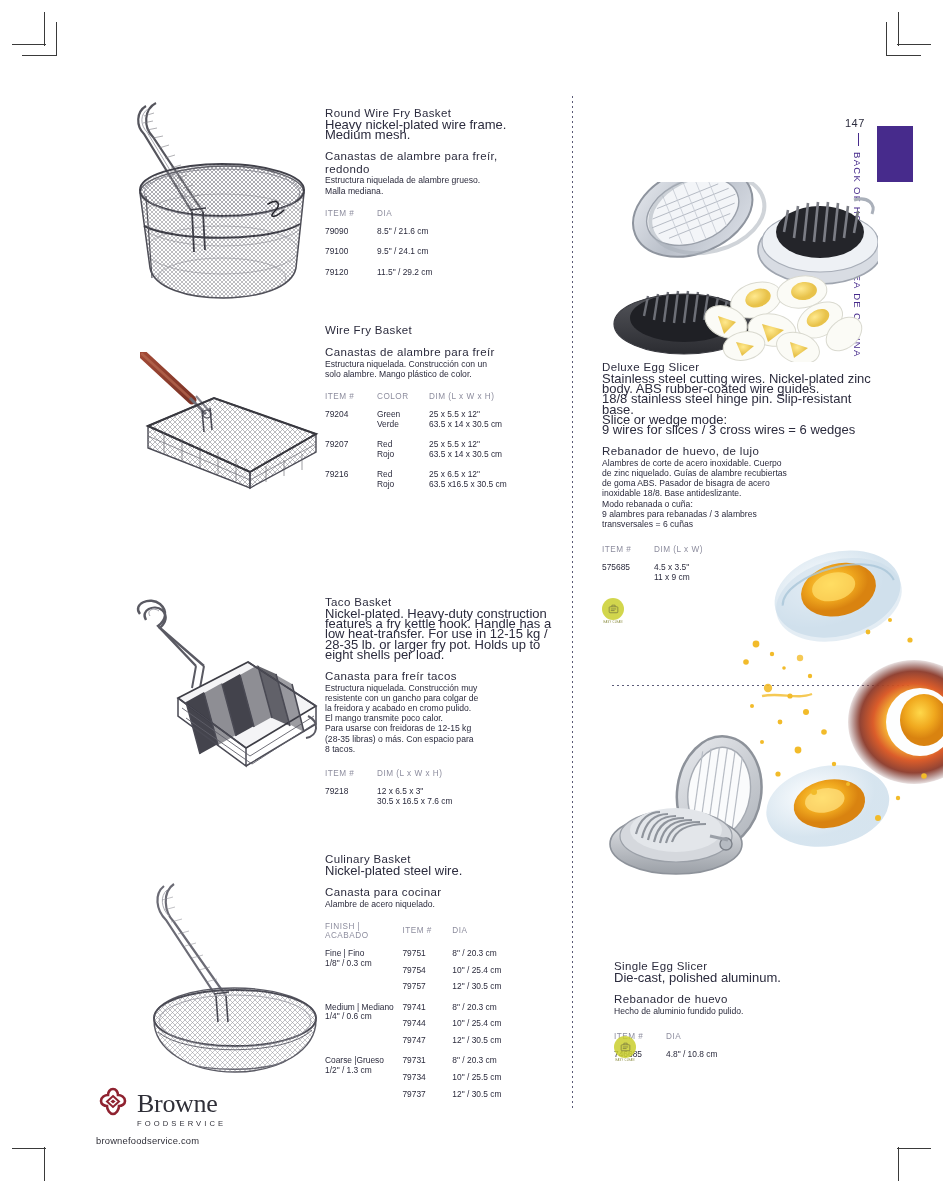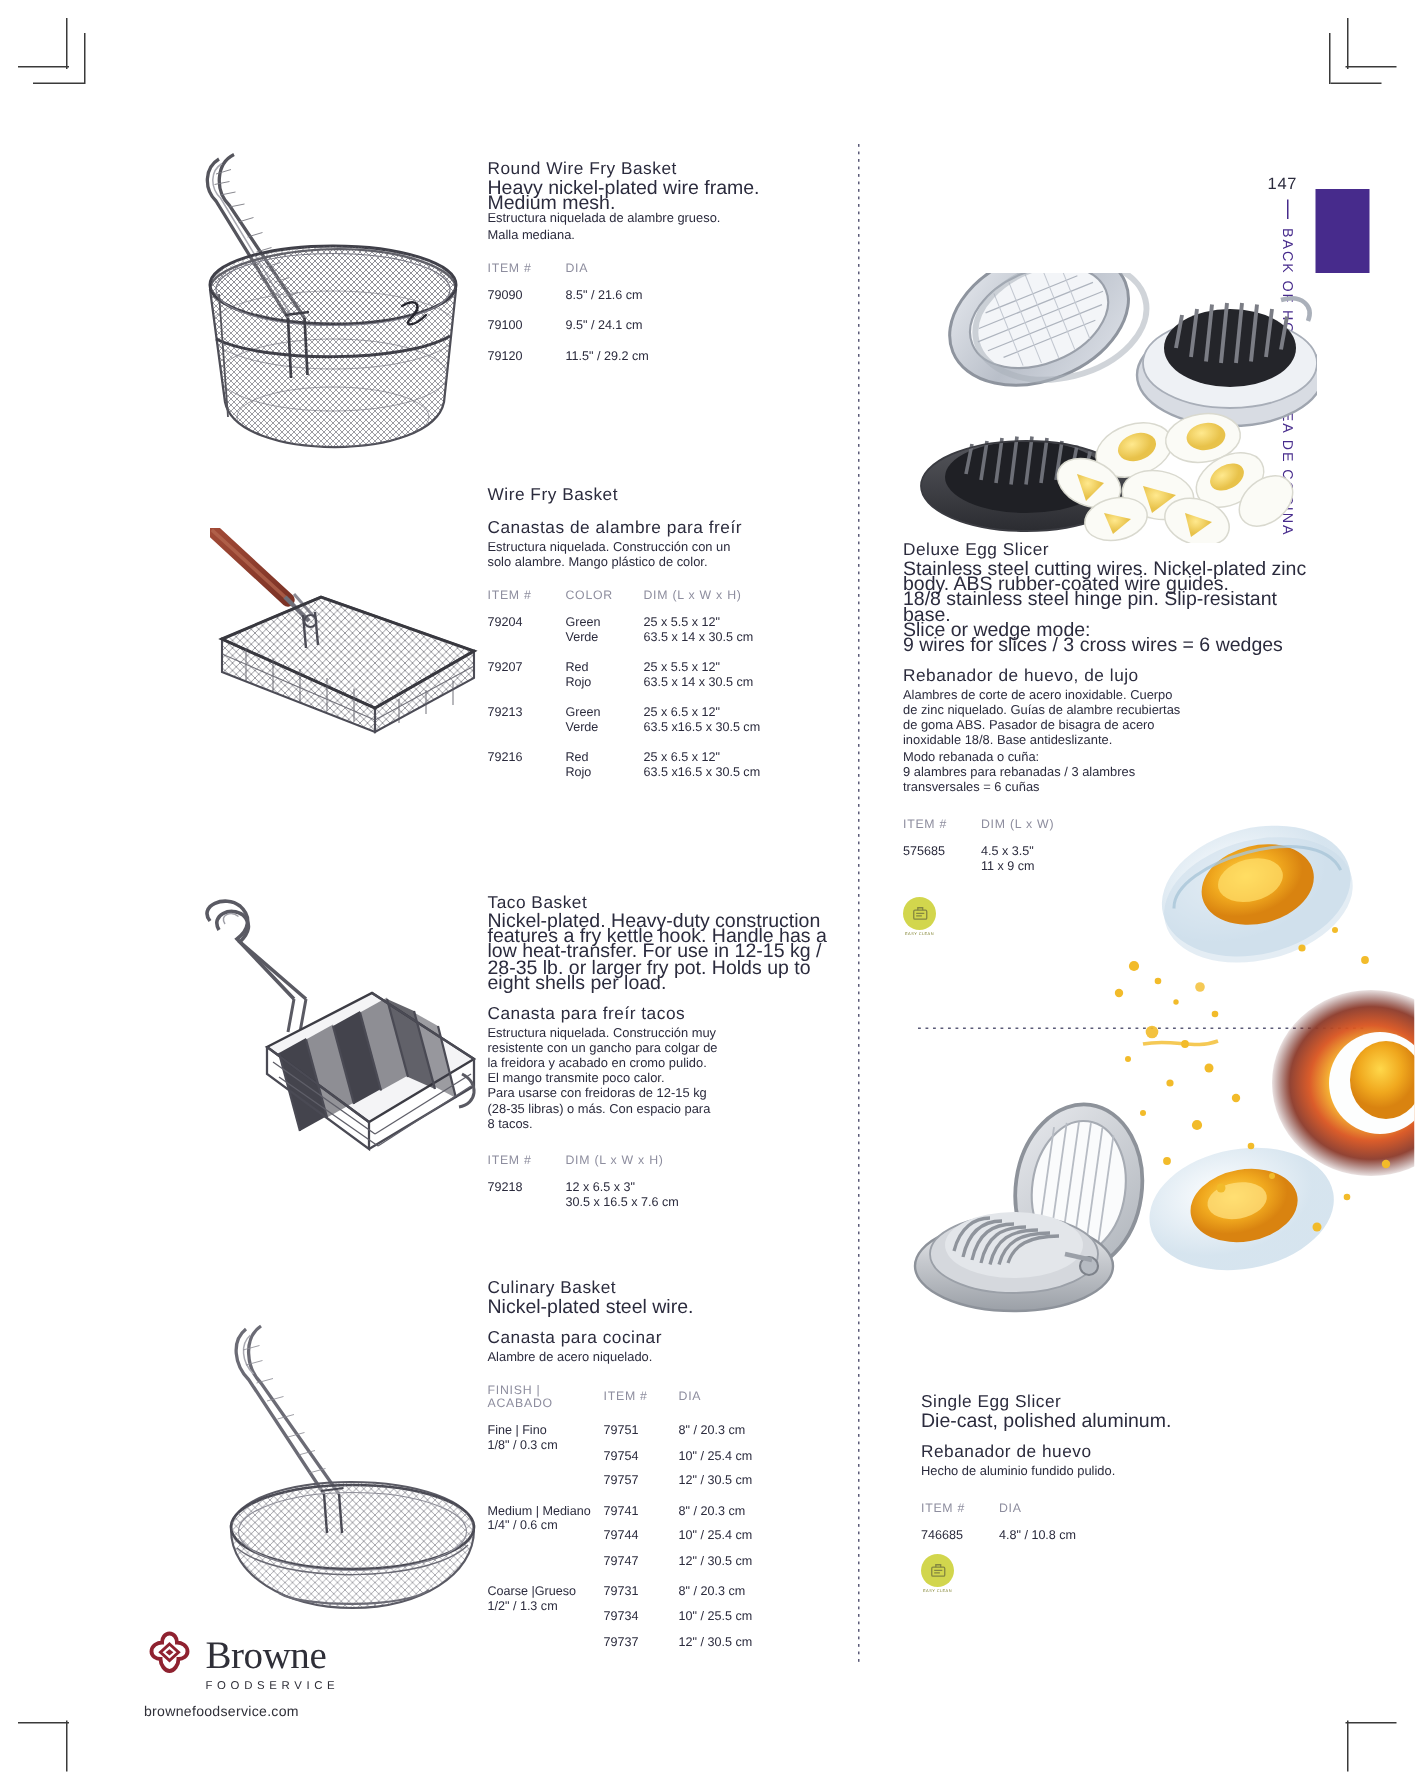--- a/index.html
+++ b/index.html
@@ -516,20 +516,22 @@
           <circle cx="140" cy="282" r="3"></circle>
       </g>
       <path d="M24 160 C44 156 58 164 74 158" fill="none" stroke="#f2bb2a" stroke-width="2.4" opacity=".8"></path>
     </svg>
   </div>
 
   <div class="block" style="left:325px; top:107px; width:230px;">
     <div class="p-title-en">Round Wire Fry Basket</div>
     <div class="p-desc-en" style="white-space:pre-line;">Heavy nickel-plated wire frame.
 Medium mesh.</div>
+    <div class="p-title-es" style="white-space:pre-line;">Canastas de alambre para freír,
+redondo</div>
     <div class="p-desc-es" style="white-space:pre-line;">Estructura niquelada de alambre grueso.
 Malla mediana.</div>
     <table class="spec">
       <thead>
           <tr>
         <th class="c-item">ITEM #</th>
         <th class="c-dim">DIA</th>
       </tr>
         </thead>
       <tbody>
@@ -569,27 +571,20 @@
 Verde</td>
           <td class="gap-row" style="white-space:pre-line;">25 x 5.5 x 12"
 63.5 x 14 x 30.5 cm</td>
         </tr>
         <tr>
           <td class="gap-row">79207</td>
           <td class="gap-row" style="white-space:pre-line;">Red
 Rojo</td>
           <td class="gap-row" style="white-space:pre-line;">25 x 5.5 x 12"
 63.5 x 14 x 30.5 cm</td>
-        </tr>
-        <tr>
-          <td class="gap-row">79213</td>
-          <td class="gap-row" style="white-space:pre-line;">Green
-Verde</td>
-          <td class="gap-row" style="white-space:pre-line;">25 x 6.5 x 12"
-63.5 x16.5 x 30.5 cm</td>
         </tr>
         <tr>
           <td>79216</td>
           <td style="white-space:pre-line;">Red
 Rojo</td>
           <td style="white-space:pre-line;">25 x 6.5 x 12"
 63.5 x16.5 x 30.5 cm</td>
         </tr>
       </tbody>
     </table>
@@ -726,21 +721,21 @@
     <div class="disc">
       <svg viewBox="0 0 24 24" fill="none" stroke="#6f7120" stroke-width="1.6">
         <rect x="4" y="7" width="16" height="11" rx="1.5"></rect>
         <path d="M9 7 L9 4 L15 4 L15 7"></path>
         <path d="M7 11 L17 11 M7 14 L14 14"></path>
       </svg>
     </div>
     <div class="cap">EASY CLEAN</div>
   </div>
 
-  <div class="block" style="left:614px; top:929px; width:270px;">
+  <div class="block" style="left:614px; top:960px; width:270px;">
     <div class="p-title-en">Single Egg Slicer</div>
     <div class="p-desc-en" style="white-space:pre-line;">Die-cast, polished aluminum.</div>
     <div class="p-title-es">Rebanador de huevo</div>
     <div class="p-desc-es" style="white-space:pre-line;">Hecho de aluminio fundido pulido.</div>
     <table class="spec" style="margin-top:16px;">
       <thead>
           <tr>
         <th class="c-item">ITEM #</th>
         <th class="c-dim">DIA</th>
       </tr>

